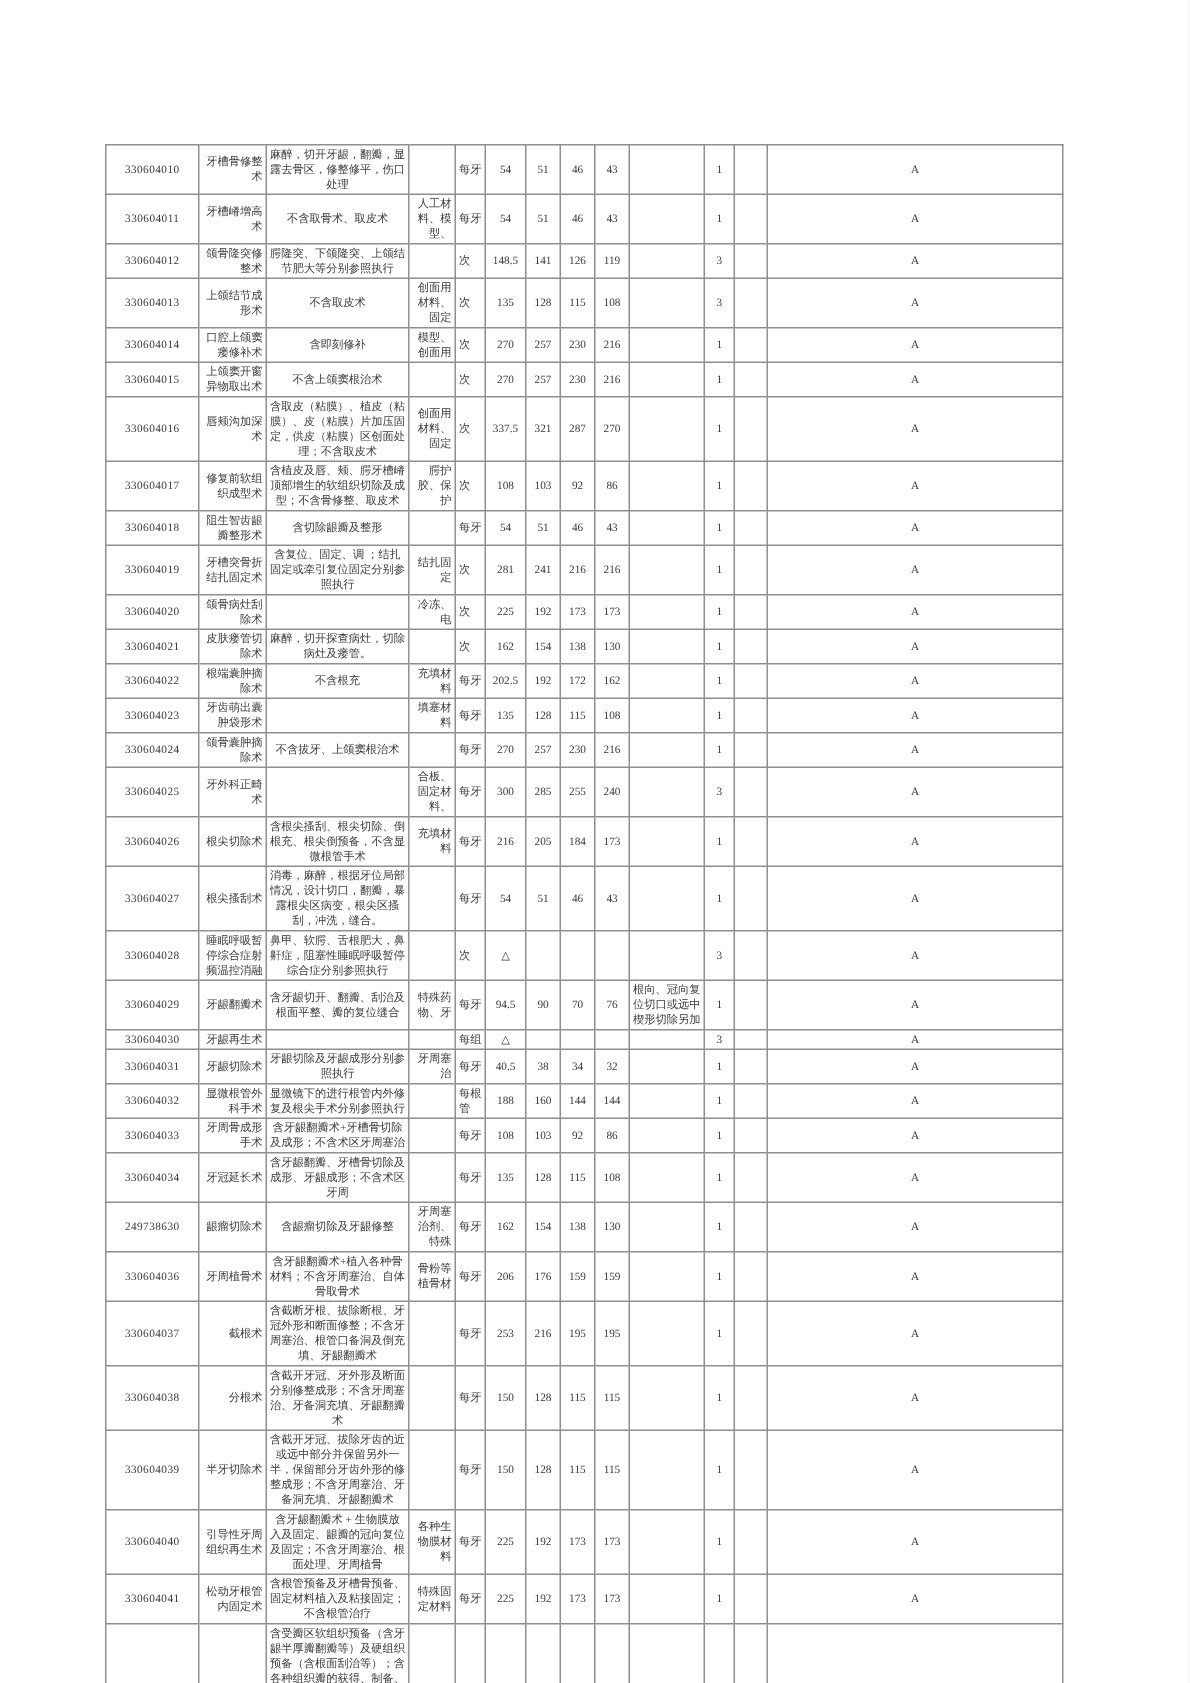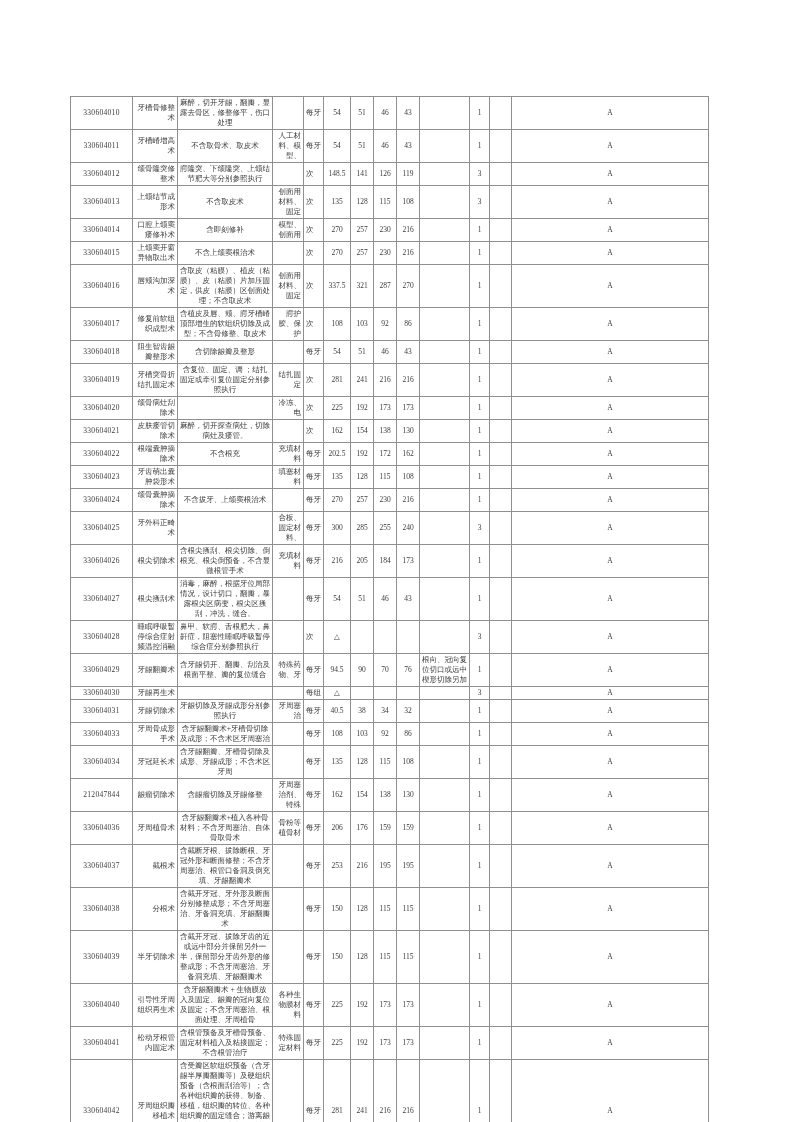--- a/index.html
+++ b/index.html
@@ -384,20 +384,35 @@
           <td class="col-p1">40.5</td>
           <td class="col-p2">38</td>
           <td class="col-p3">34</td>
           <td class="col-p4">32</td>
           <td class="col-note"></td>
           <td class="col-count">1</td>
           <td class="col-extra"></td>
           <td class="col-grade">A</td>
         </tr>
         <tr>
+          <td class="col-code">330604032</td>
+          <td class="col-name">显微根管外科手术</td>
+          <td class="col-desc">显微镜下的进行根管内外修复及根尖手术分别参照执行</td>
+          <td class="col-material"></td>
+          <td class="col-unit">每根管</td>
+          <td class="col-p1">188</td>
+          <td class="col-p2">160</td>
+          <td class="col-p3">144</td>
+          <td class="col-p4">144</td>
+          <td class="col-note"></td>
+          <td class="col-count">1</td>
+          <td class="col-extra"></td>
+          <td class="col-grade">A</td>
+        </tr>
+        <tr>
           <td class="col-code">330604033</td>
           <td class="col-name">牙周骨成形手术</td>
           <td class="col-desc">含牙龈翻瓣术+牙槽骨切除及成形；不含术区牙周塞治</td>
           <td class="col-material"></td>
           <td class="col-unit">每牙</td>
           <td class="col-p1">108</td>
           <td class="col-p2">103</td>
           <td class="col-p3">92</td>
           <td class="col-p4">86</td>
           <td class="col-note"></td>
@@ -414,21 +429,21 @@
           <td class="col-p1">135</td>
           <td class="col-p2">128</td>
           <td class="col-p3">115</td>
           <td class="col-p4">108</td>
           <td class="col-note"></td>
           <td class="col-count">1</td>
           <td class="col-extra"></td>
           <td class="col-grade">A</td>
         </tr>
         <tr>
-          <td class="col-code">212047844</td>
+          <td class="col-code">249738630</td>
           <td class="col-name">龈瘤切除术</td>
           <td class="col-desc">含龈瘤切除及牙龈修整</td>
           <td class="col-material">牙周塞治剂、特殊</td>
           <td class="col-unit">每牙</td>
           <td class="col-p1">162</td>
           <td class="col-p2">154</td>
           <td class="col-p3">138</td>
           <td class="col-p4">130</td>
           <td class="col-note"></td>
           <td class="col-count">1</td>

